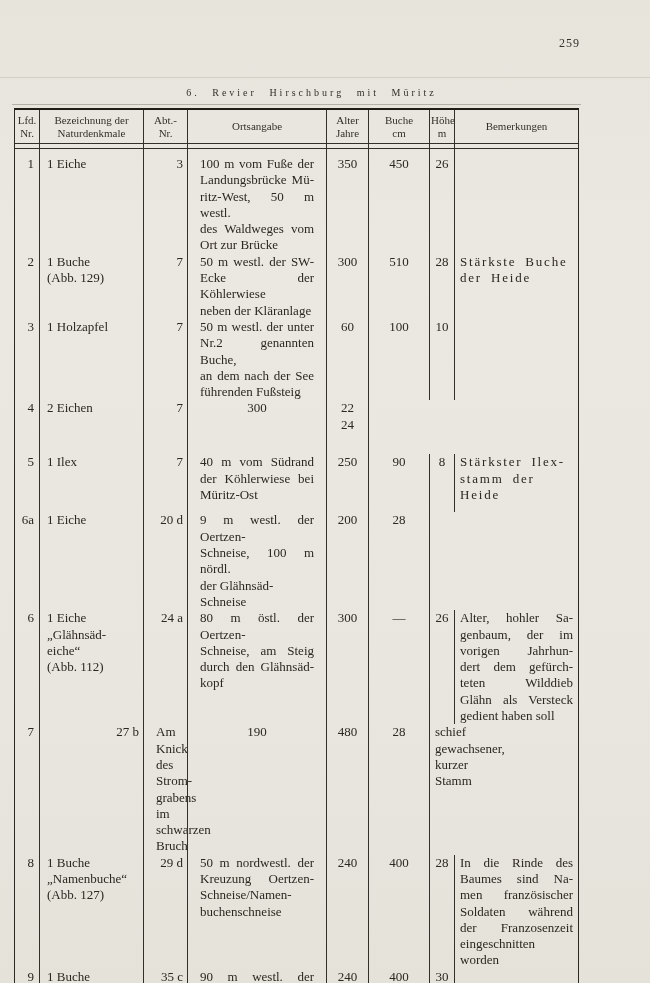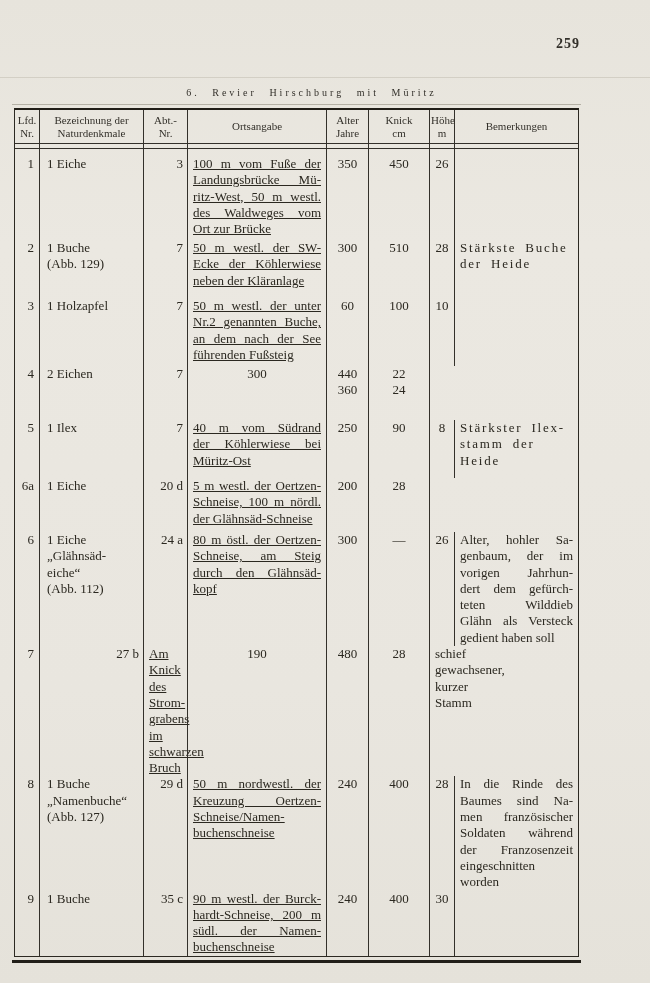--- a/index.html
+++ b/index.html
@@ -11,21 +11,21 @@
     overflow:hidden;
   }
   .page{position:relative;width:650px;height:983px;}
   .scan-line{position:absolute;left:0;right:0;height:1px;background:#d3cfc5;}
   .running-head{
     position:absolute;top:38px;left:84px;
     font-style:italic;font-size:13px;letter-spacing:.4px;word-spacing:4px;color:#3a362d;
   }
   .page-number{
     position:absolute;top:36px;right:70px;
-    font-size:14px;letter-spacing:1px;color:#33302a;font-weight:bold;
+    font-size:12px;letter-spacing:1px;color:#33302a;
   }
   .section-title{
     position:absolute;top:87px;left:30px;width:563px;
     text-align:center;font-size:10px;letter-spacing:3px;word-spacing:7px;color:#33302a;
   }
   
   .tbl{
     position:absolute;left:14px;top:108px;width:563px;
     border:1.5px solid #2c2922;border-top:2px solid #211e18;
     box-sizing:content-box;background:transparent;
@@ -48,21 +48,21 @@
     white-space:pre-line;padding:2px 1px;color:#33302a;box-sizing:border-box;
   }
   .hc+.hc,.sc+.sc,.c+.c{border-left:1px solid #33302a;}
   .c{
     font-size:13px;line-height:16.3px;padding:0 4px;box-sizing:border-box;color:#2b2820;
   }
   .trow.first .c{padding-top:7px;}
   .c-nr{text-align:right;padding-right:5px;}
   .c-bez{padding-left:7px;}
   .c-abt{text-align:right;padding-right:4px;}
-  .c-ort{padding:0 5px;text-decoration:underline;}
+  .c-ort{padding:0 12px;}
   .trow.first .c-ort{padding-top:7px;}
   .c-alt,.c-umf,.c-hoe{text-align:center;}
   .c-bem{padding:0 5px;}
   .ln{min-height:16.3px;}
   .jfy{text-align:justify;text-align-last:justify;}
   .sp .ln{letter-spacing:1.8px;word-spacing:4px;}
 </style>
 </head>
 <body>
 
@@ -76,21 +76,21 @@
     <div class="thead">
       <div class="hc">Lfd.
 Nr.</div>
       <div class="hc">Bezeichnung der
 Naturdenkmale</div>
       <div class="hc">Abt.-
 Nr.</div>
       <div class="hc">Ortsangabe</div>
       <div class="hc">Alter
 Jahre</div>
-      <div class="hc">Knick
+      <div class="hc">Buche
 cm</div>
       <div class="hc">Höhe
 m</div>
       <div class="hc">Bemerkungen</div>
     </div>
     <div class="spacer">
       <div class="sc"></div>
         <div class="sc"></div>
       <div class="sc"></div>
         <div class="sc"></div>
@@ -195,24 +195,20 @@
           </div>
           <div class="c c-bez">
             <div class="ln">2 Eichen</div>
           </div>
           <div class="c c-abt">
             <div class="ln">7</div>
           </div>
           <div class="c c-alt">
             <div class="ln">300</div>
           </div>
-          <div class="c c-umf">
-            <div class="ln">440</div>
-            <div class="ln">360</div>
-          </div>
           <div class="c c-hoe">
             <div class="ln">22</div>
             <div class="ln">24</div>
           </div>
           <div class="c c-bem">
             <div class="ln"></div>
           </div>
         </div>
         <div class="trow" style="min-height: 58px;">
           <div class="c c-nr">
@@ -248,21 +244,21 @@
           <div class="c c-nr">
             <div class="ln">6a</div>
           </div>
           <div class="c c-bez">
             <div class="ln">1 Eiche</div>
           </div>
           <div class="c c-abt">
             <div class="ln">20 d</div>
           </div>
           <div class="c c-ort">
-            <div class="ln jfy">5 m westl. der Oertzen-</div>
+            <div class="ln jfy">9 m westl. der Oertzen-</div>
             <div class="ln jfy">Schneise, 100 m nördl.</div>
             <div class="ln">der Glähnsäd-Schneise</div>
           </div>
           <div class="c c-alt">
             <div class="ln">200</div>
           </div>
           <div class="c c-hoe">
             <div class="ln">28</div>
           </div>
           <div class="c c-bem">

